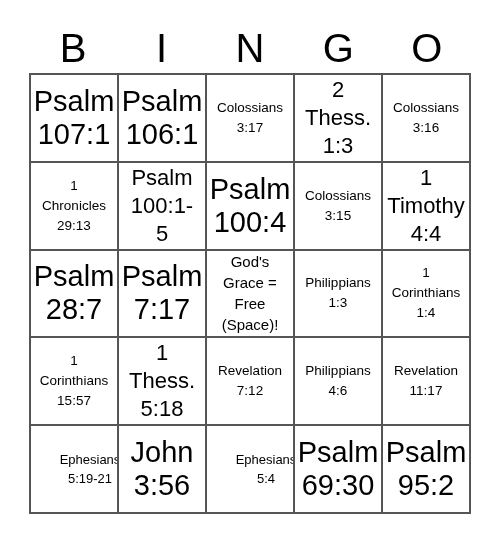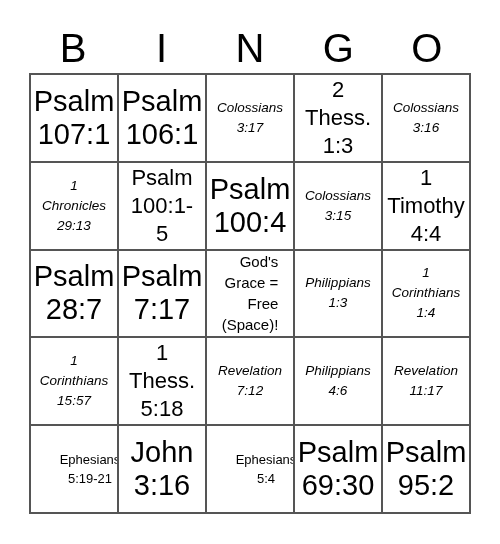--- a/index.html
+++ b/index.html
@@ -51,22 +51,22 @@
       overflow: hidden;
       box-sizing: border-box;
       padding: 0 15px;
     }
     .cell-text {
       white-space: pre-line;
       display: block;
     }
     .size-xl { font-size: 29px; line-height: 33px; }
     .size-l  { font-size: 22px; line-height: 28px; }
-    .size-m  { font-size: 15px; line-height: 21px; text-align: right; }
-    .size-s  { font-size: 13.5px; line-height: 20px; font-style: italic; }
+    .size-m  { font-size: 15px; line-height: 21px; }
+    .size-s  { font-size: 13.5px; line-height: 20px; }
     .size-xs { font-size: 13px; line-height: 19px; margin-left: 32px; }
   </style>
 </head>
 <body>
 
 <div class="header">
   <div class="header-letter">B</div>
   <div class="header-letter">I</div>
   <div class="header-letter">N</div>
   <div class="header-letter">G</div>
@@ -161,21 +161,21 @@
     <div class="cell">
       <span class="cell-text size-s">Revelation
 11:17</span>
     </div>
     <div class="cell">
       <span class="cell-text size-xs">Ephesians
 5:19-21</span>
     </div>
     <div class="cell">
       <span class="cell-text size-xl">John
-3:16</span>
+3:56</span>
     </div>
     <div class="cell">
       <span class="cell-text size-xs">Ephesians
 5:4</span>
     </div>
     <div class="cell">
       <span class="cell-text size-xl">Psalm
 69:30</span>
     </div>
     <div class="cell">

